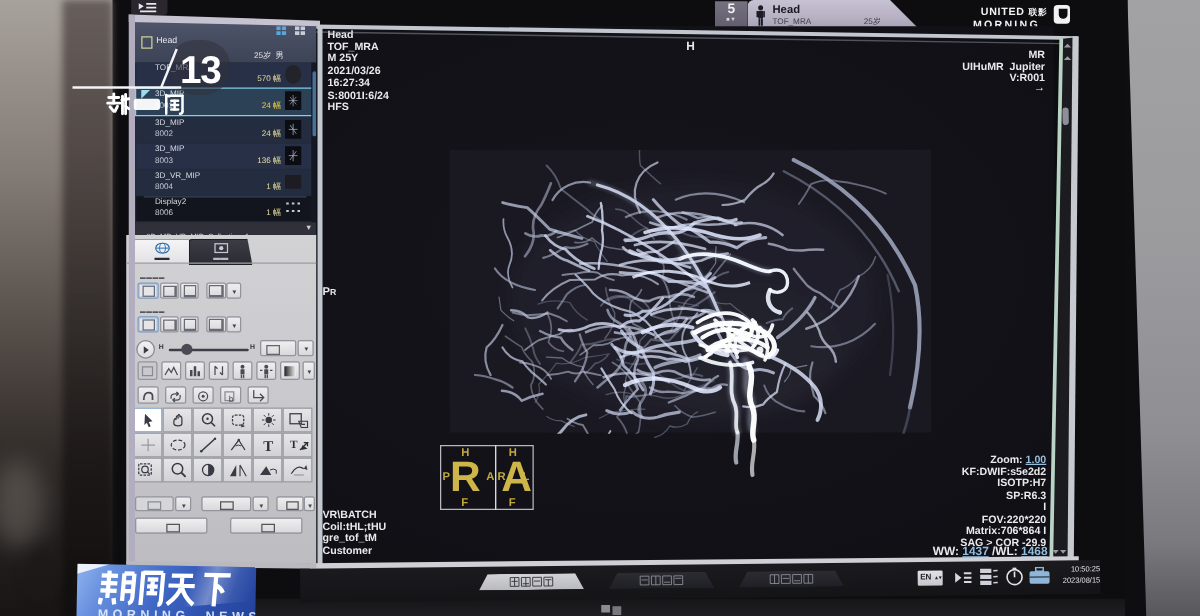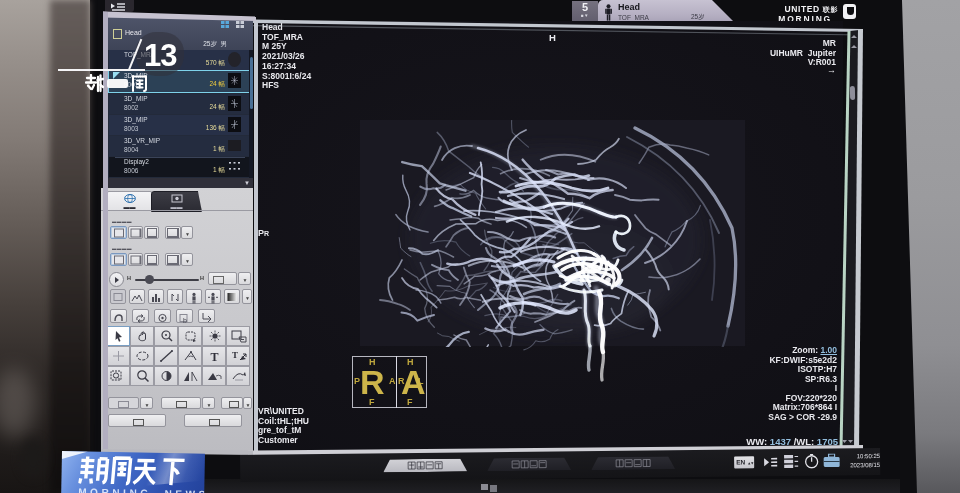--- a/index.html
+++ b/index.html
@@ -453,30 +453,30 @@
 2021/03/26
 16:27:34
 S:8001I:6/24
 HFS</div>
 <div class="vtext abs" style="left:549px;top:33px;font-size:9.5px;">H</div>
 <div class="vtext abs" style="left:258px;top:229px;font-size:9px;">P<span style="font-size:7px;">R</span></div>
 <div class="vtext vtextr abs" style="left:700px;top:39px;width:136px;">MR
 UIHuMR&nbsp; Jupiter
 V:R001</div>
 <div class="vtext vtextr abs" style="left:800px;top:66px;width:36px;font-size:9px;">→</div>
-<div class="vtext vtextr abs" style="left:690px;top:346px;width:147px;font-size:8.5px;line-height:9.5px;">Zoom:&nbsp;<span class="bl">1.00</span>
+<div class="vtext vtextr abs" style="left:690px;top:363px;width:147px;font-size:8.5px;line-height:9.5px;">Zoom:&nbsp;<span class="bl">1.00</span>
 KF:DWIF:s5e2d2
 ISOTP:H7
 SP:R6.3
 I
 FOV:220*220
 Matrix:706*864 I
 SAG &gt; COR -29.9</div>
-<div class="vtext vtextr abs" style="left:690px;top:437px;width:148px;font-size:9.5px;">WW:&nbsp;<span class="bl">1437</span>&nbsp;/WL:&nbsp;<span class="bl">1705</span></div>
-<div class="vtext abs" style="left:258px;top:407px;">VR\UNITED
+<div class="vtext vtextr abs" style="left:690px;top:437px;width:148px;font-size:9.5px;">WW:&nbsp;<span class="bl">1437</span>&nbsp;/WL:&nbsp;<span class="bl">1468</span></div>
+<div class="vtext abs" style="left:258px;top:407px;">VR\BATCH
 Coil:tHL;tHU
 gre_tof_tM
 Customer</div>
 
 <div class="abs" id="omark" style="left:352px;top:356px;width:75px;height:52px;">
   <div style="position:absolute;left:0;top:0;width:45px;height:52px;border:1px solid rgba(225,225,235,.8);box-sizing:border-box;"></div>
   <div style="position:absolute;left:44px;top:0;width:31px;height:52px;border:1px solid rgba(225,225,235,.8);box-sizing:border-box;"></div>
   <div class="om" style="left:17px;top:1px;">H</div>
   <div class="om" style="left:17px;top:41px;">F</div>
   <div class="om" style="left:2px;top:20px;">P</div>

